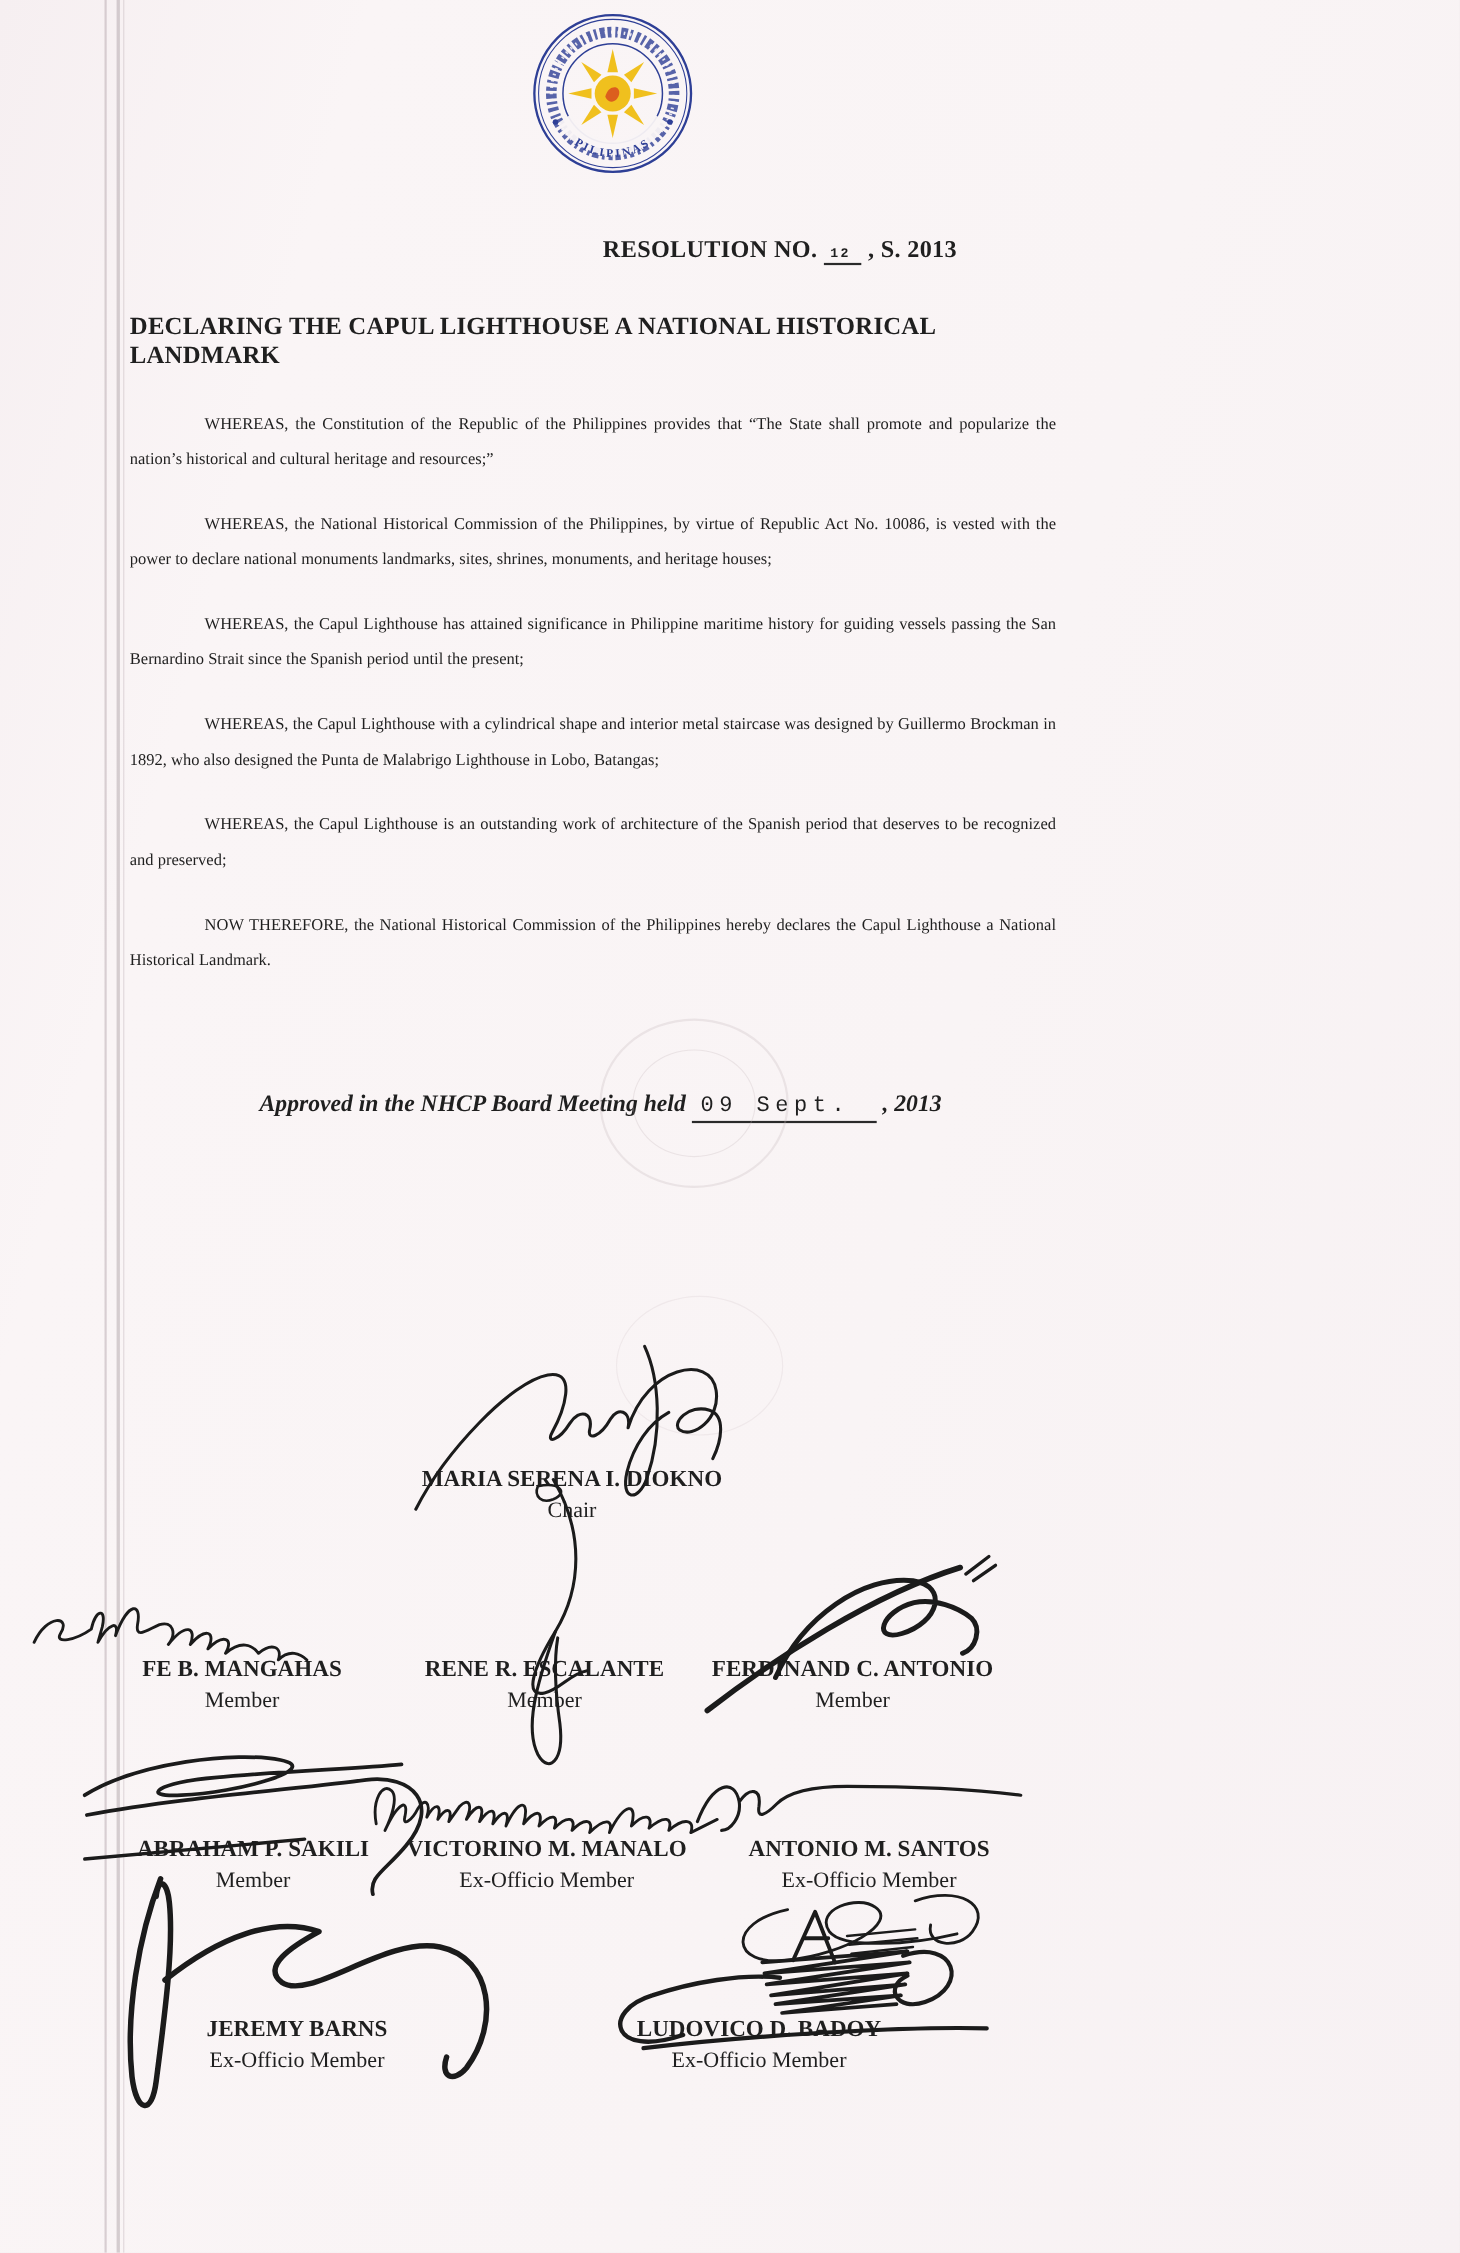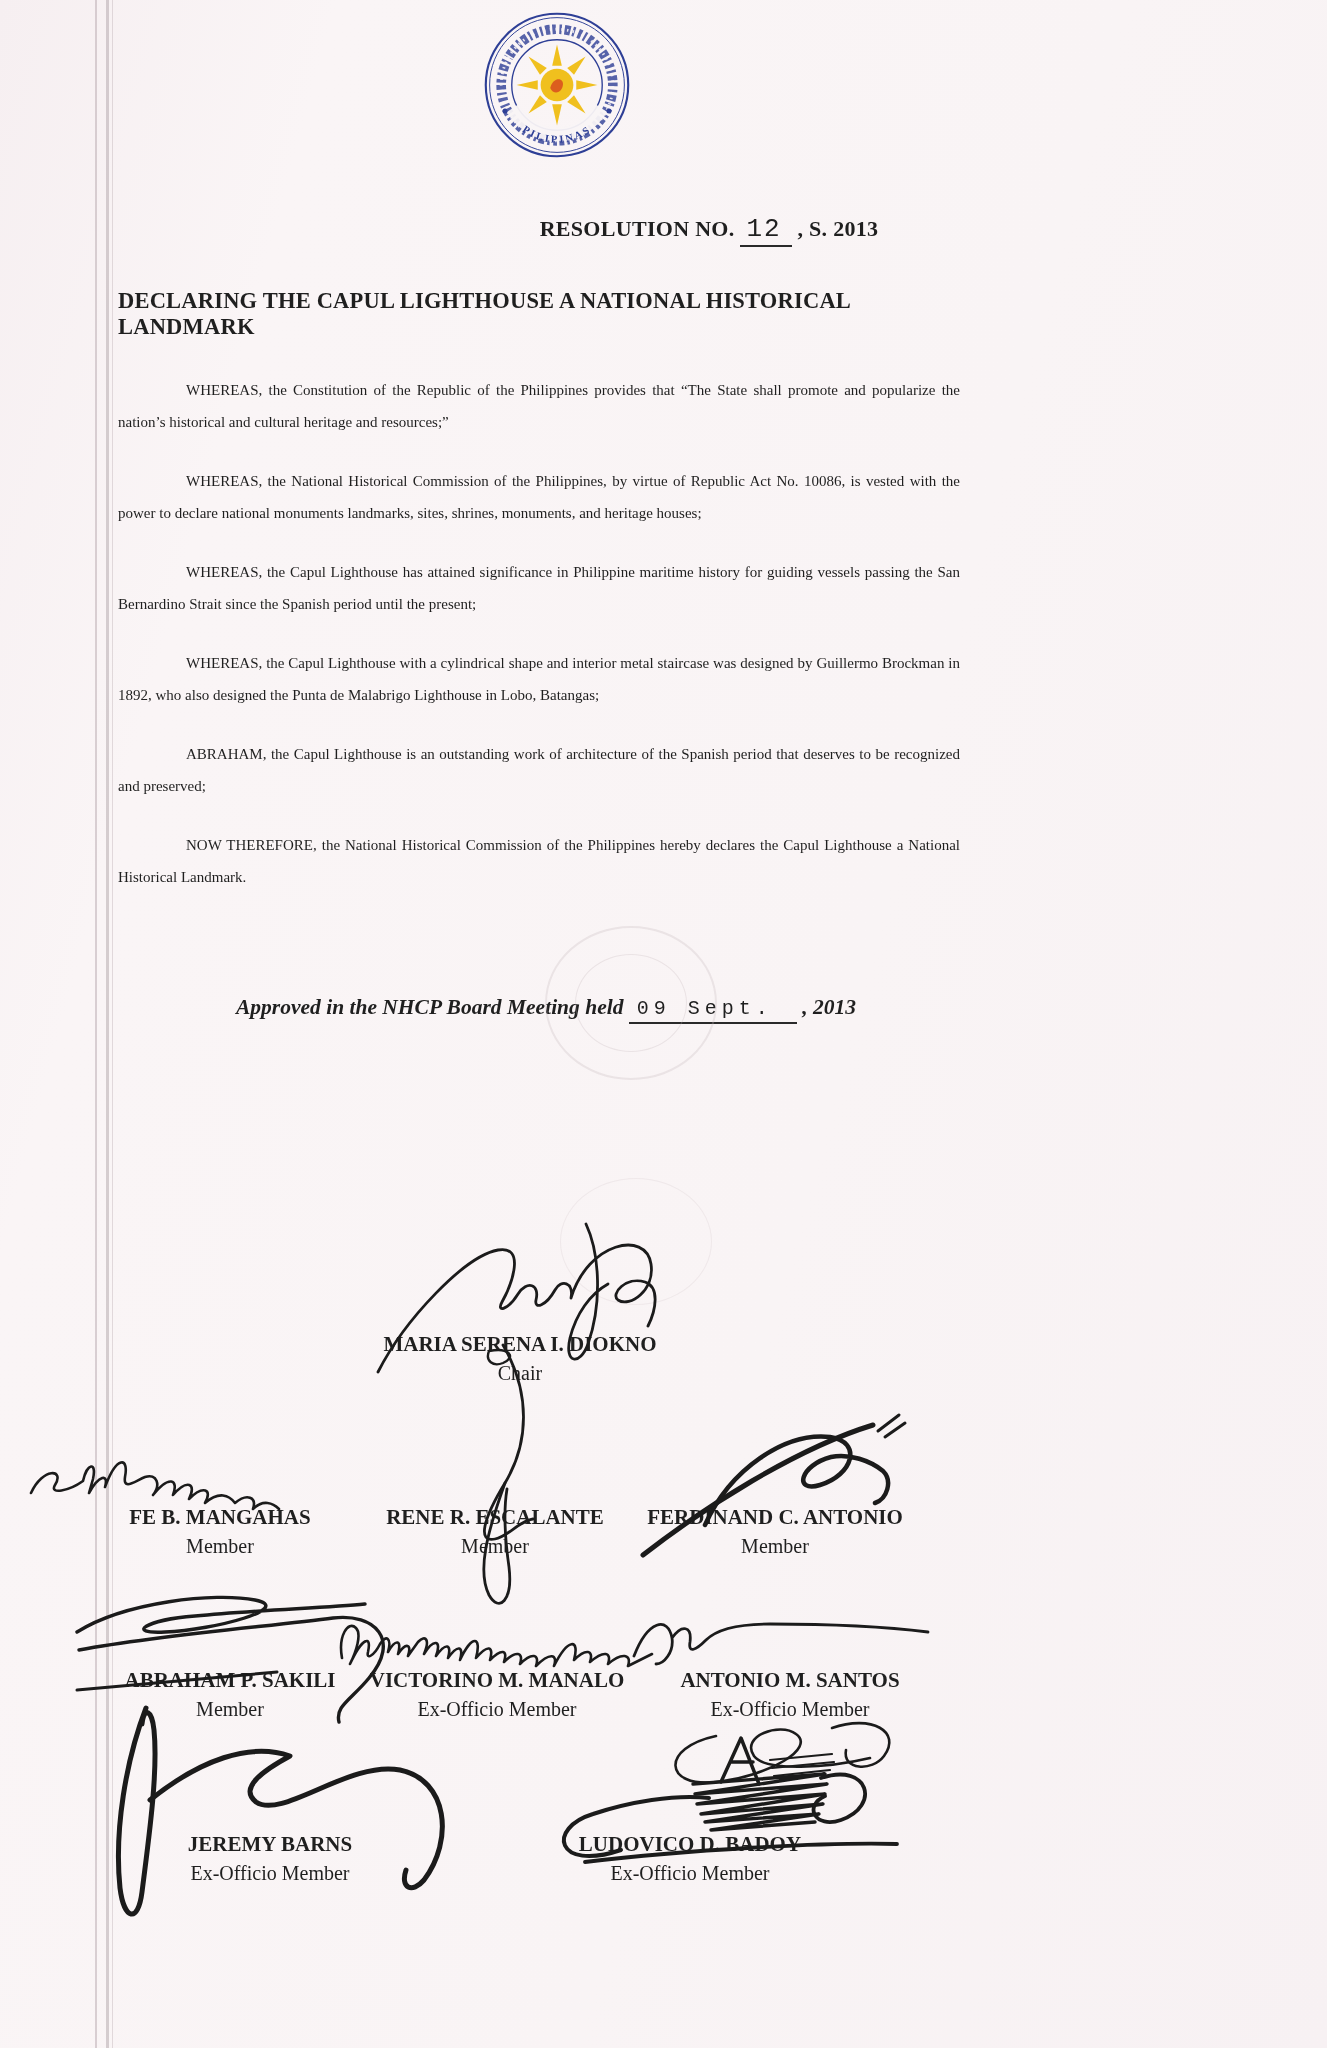--- a/index.html
+++ b/index.html
@@ -22,22 +22,22 @@
 
   .content{position:absolute;left:118px;top:0;width:842px;}
 
   .seal-wrap{position:absolute;left:480px;top:8px;width:154px;height:154px;}
 
   .res-line{
     margin-top:214px;text-align:center;position:relative;left:170px;
     font-weight:bold;font-size:22px;letter-spacing:.3px;white-space:nowrap;
   }
   .typed{
-    font-family:"Liberation Mono", monospace;font-weight:normal;
-    font-size:26px;letter-spacing:2px;
+    font-family:"Liberation Mono", monospace;font-weight:bold;
+    font-size:12px;letter-spacing:2px;
     border-bottom:2px solid #2a2a2a;padding:0 10px 1px 6px;
   }
   .doc-title{
     margin-top:44px;font-weight:bold;font-size:22.5px;letter-spacing:.2px;
   }
   .paras{margin-top:34px;}
   .paras p{
     margin:0 0 27px 0;text-align:justify;text-indent:68px;
     font-size:15px;line-height:32px;
   }
@@ -126,21 +126,21 @@
       <span>, S. 2013</span>
     </div>
 
     <div class="doc-title">DECLARING THE CAPUL LIGHTHOUSE A NATIONAL HISTORICAL LANDMARK</div>
 
     <div class="paras">
       <p>WHEREAS, the Constitution of the Republic of the Philippines provides that “The State shall promote and popularize the nation’s historical and cultural heritage and resources;”</p>
       <p>WHEREAS, the National Historical Commission of the Philippines, by virtue of Republic Act No. 10086, is vested with the power to declare national monuments landmarks, sites, shrines, monuments, and heritage houses;</p>
       <p>WHEREAS, the Capul Lighthouse has attained significance in Philippine maritime history for guiding vessels passing the San Bernardino Strait since the Spanish period until the present;</p>
       <p>WHEREAS, the Capul Lighthouse with a cylindrical shape and interior metal staircase was designed by Guillermo Brockman in 1892, who also designed the Punta de Malabrigo Lighthouse in Lobo, Batangas;</p>
-      <p>ABRAHAM, the Capul Lighthouse is an outstanding work of architecture of the Spanish period that deserves to be recognized and preserved;</p>
+      <p>WHEREAS, the Capul Lighthouse is an outstanding work of architecture of the Spanish period that deserves to be recognized and preserved;</p>
       <p>NOW THEREFORE, the National Historical Commission of the Philippines hereby declares the Capul Lighthouse a National Historical Landmark.</p>
     </div>
 
     <div class="approval">
       <span>Approved in the NHCP Board Meeting held</span>
       <span class="typed-date">09 Sept.</span>
       <span>, 2013</span>
     </div>
   </div>
 

